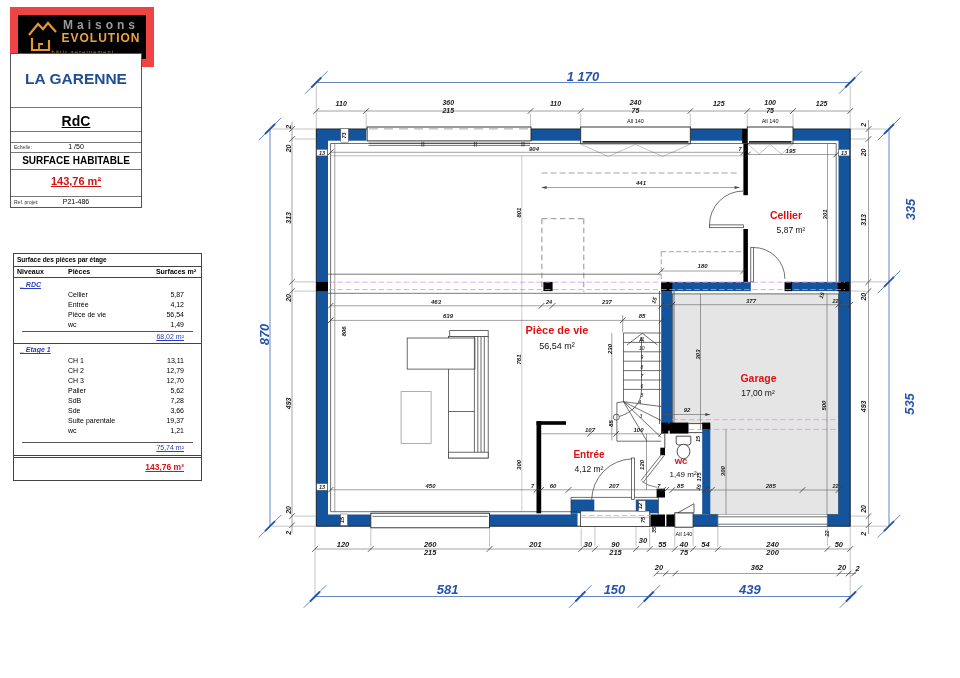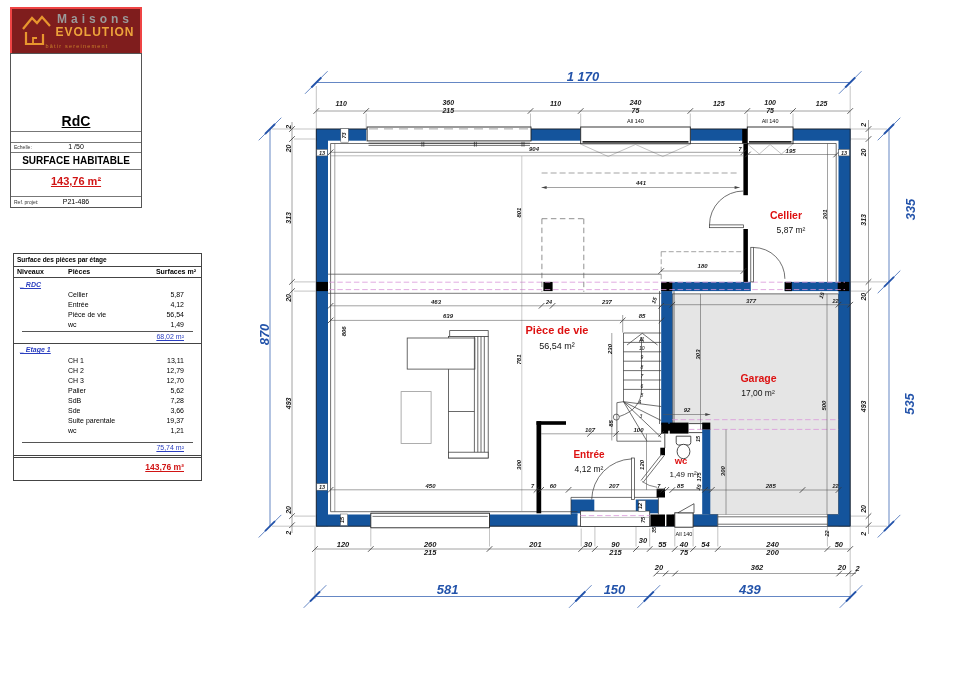--- a/index.html
+++ b/index.html
@@ -6,34 +6,37 @@
   #page{position:relative;width:960px;height:678px;background:#fff;overflow:hidden;
         font-family:"Liberation Sans", sans-serif;}
   .abs{position:absolute;}
 </style>
 </head>
 <body>
 <div id="page">
 
 <div class="abs" style="left:10px;top:7px;width:132px;height:199px;">
 
-  <div class="abs" style="left:0;top:0;width:128px;height:44px;background:#7f1d1d;border:2px solid #ef4444;">
+  <div class="abs" style="left:0;top:0;width:128px;height:44px;background:#000000;border:8px solid #ef4444;">
 
     <svg class="abs" style="left:6px;top:3px;" width="38" height="38" viewBox="0 0 38 38">
       <path d="M5 17 L14 6 L19 11 L24 5 L32 14" fill="none" stroke="#e8962e" stroke-width="2.2"></path>
       <path d="M8 20 L8 32 L25 32 L25 22" fill="none" stroke="#e8962e" stroke-width="2.2"></path>
       <path d="M15 32 L15 26 L19 26" fill="none" stroke="#e8962e" stroke-width="1.8"></path>
     </svg>
     <div class="abs" style="left:40px;top:3px;width:86px;text-align:center;color:#9a9a9a;font-size:12px;font-weight:bold;letter-spacing:4px;">Maisons</div>
     <div class="abs" style="left:40px;top:16px;width:86px;text-align:center;color:#eda33b;font-size:12px;font-weight:bold;letter-spacing:1px;">EVOLUTION</div>
     <div class="abs" style="left:4px;top:34px;width:122px;text-align:center;color:#c9802a;font-size:5.5px;letter-spacing:1.2px;white-space:nowrap;">bâtir  sereinement</div>
   </div>
 
   <div class="abs" style="left:0;top:46px;width:130px;height:153px;background:#fff;border:1px solid #555;">
 
+    <div class="abs" style="left:0;top:0;width:130px;height:53px;border-bottom:1px solid #777;">
+      <div class="abs" style="left:0;top:16px;width:130px;text-align:center;color:#1d4f92;font-size:15.5px;font-weight:bold;">LA GARENNE</div>
+    </div>
 
     <div class="abs" style="left:0;top:53px;width:130px;height:24px;border-bottom:1px solid #777;">
       <div class="abs" style="left:0;top:6px;width:130px;text-align:center;font-size:14px;font-weight:bold;text-decoration:underline;">RdC</div>
     </div>
 
     <div class="abs" style="left:0;top:77px;width:130px;height:11px;border-bottom:1px solid #777;"></div>
 
     <div class="abs" style="left:0;top:88px;width:130px;height:10px;border-bottom:1px solid #777;">
       <div class="abs" style="left:3px;top:2px;font-size:5px;color:#333;">Echelle:</div>
       <div class="abs" style="left:0;top:1px;width:130px;text-align:center;font-size:7px;">1 /50</div>

